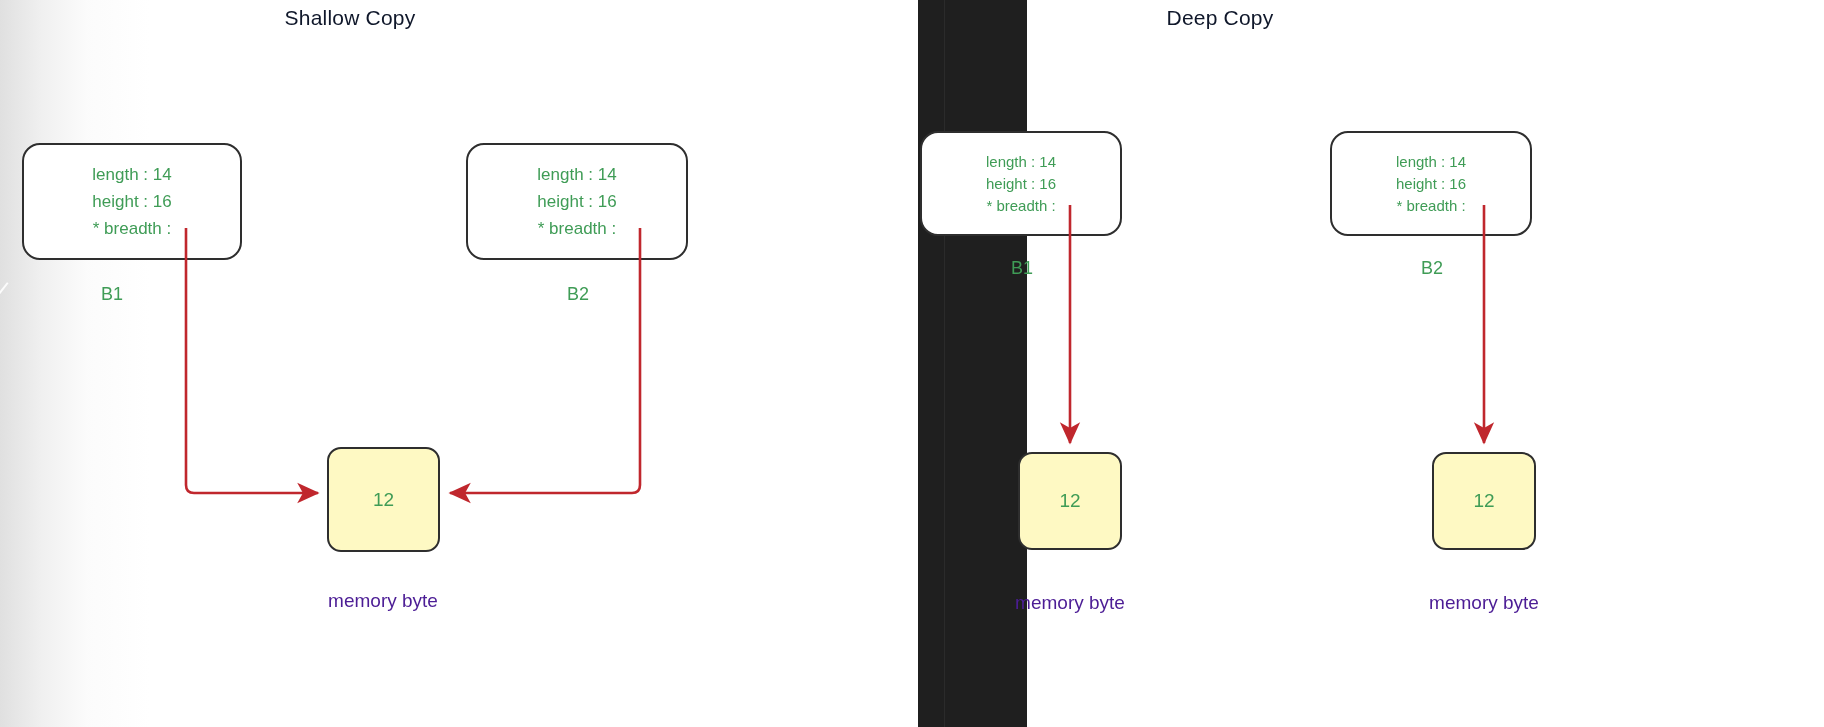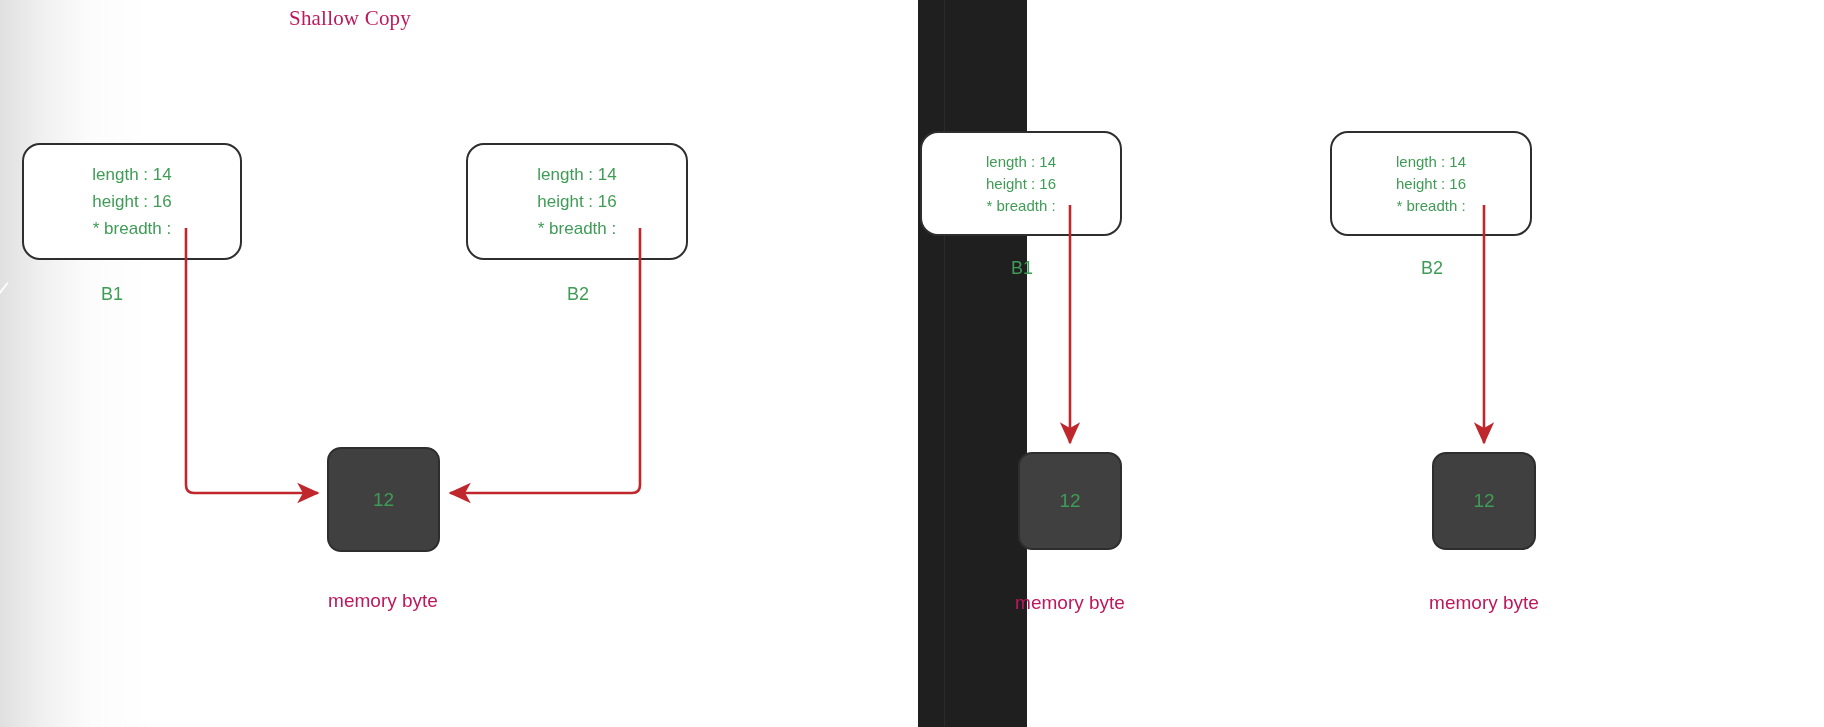--- a/index.html
+++ b/index.html
@@ -60,25 +60,24 @@
     position: absolute;
     left: 26px; top: 0;
     width: 1px; height: 100%;
     background: #2b2b2b;
   }
 
   
   .panel-title {
     position: absolute;
     text-align: center;
-    color: #be185d;
+    color: #0f172a;
     font-size: 21px;
     letter-spacing: .2px;
     white-space: nowrap;
-    font-family: Liberation Serif, serif;
   }
   #title-shallow { left: 230px; top: 6px;  width: 240px; }
   #title-deep    { left: 1100px; top: 6px; width: 240px; }
 
   
   .obj-box {
     position: absolute;
     box-sizing: border-box;
     border: 2px solid #2e2e2e;
     border-radius: 18px;
@@ -116,36 +115,36 @@
   #cap-b2-shallow { left: 528px; top: 284px; width: 100px; }
   #cap-b1-deep    { left: 972px;  top: 258px; width: 100px; }
   #cap-b2-deep    { left: 1382px; top: 258px; width: 100px; }
 
   
   .mem-box {
     position: absolute;
     box-sizing: border-box;
     border: 2px solid #2e2e2e;
     border-radius: 14px;
-    background: #404040;
+    background: #fef9c3;
     display: flex;
     align-items: center;
     justify-content: center;
   }
   .mem-value {
     color: #3f9c56;
     font-size: 19px;
   }
   #mem-shallow { left: 327px;  top: 447px; width: 113px; height: 105px; }
   #mem-deep-1  { left: 1018px; top: 452px; width: 104px; height: 98px; }
   #mem-deep-2  { left: 1432px; top: 452px; width: 104px; height: 98px; }
 
   .mem-caption {
     position: absolute;
-    color: #be185d;
+    color: #4c1d95;
     font-size: 19px;
     text-align: center;
     white-space: nowrap;
   }
   #memcap-shallow { left: 293px;  top: 590px; width: 180px; }
   #memcap-deep-1  { left: 980px;  top: 592px; width: 180px; }
   #memcap-deep-2  { left: 1394px; top: 592px; width: 180px; }
 
   
   .connectors {
@@ -184,20 +183,21 @@
 
   <div class="mem-box" id="mem-shallow">
     <span class="mem-value">12</span>
   </div>
   <div class="mem-caption" id="memcap-shallow">memory byte</div>
 
   <div id="separator"></div>
 
   <div class="panel" id="panel-deep"></div>
 
+  <div class="panel-title" id="title-deep">Deep Copy</div>
 
   <div class="obj-box narrow" id="box-b1-deep">
     <div class="obj-line">length : 14</div>
     <div class="obj-line">height : 16</div>
     <div class="obj-line">* breadth :</div>
   </div>
   <div class="box-caption" id="cap-b1-deep">B1</div>
 
   <div class="obj-box narrow" id="box-b2-deep">
     <div class="obj-line">length : 14</div>

